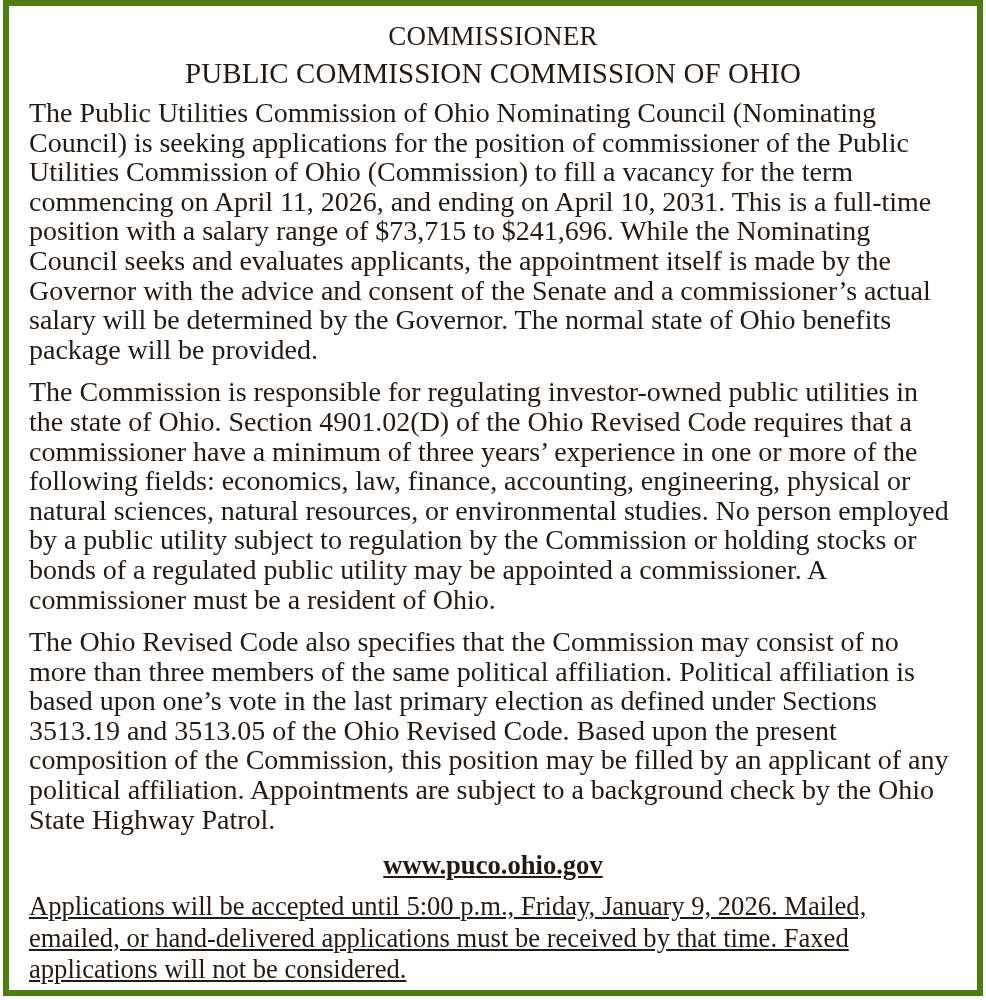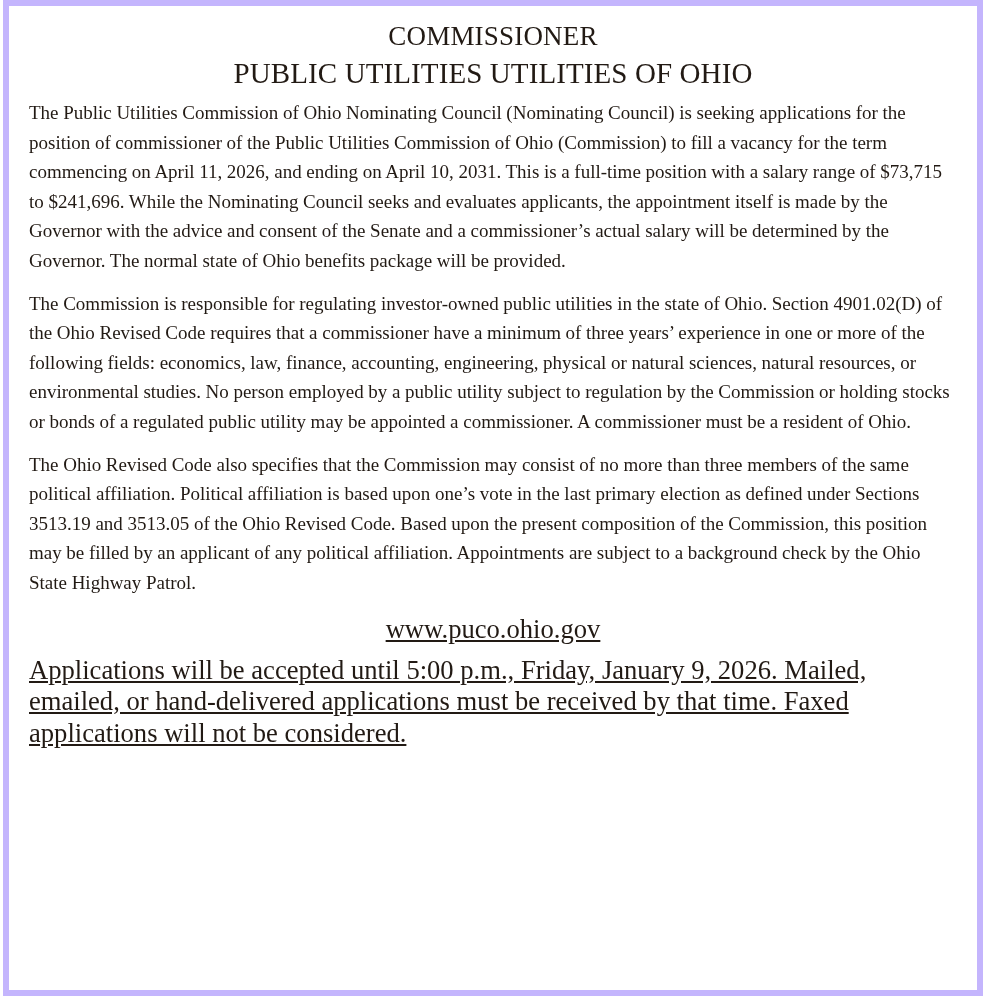--- a/index.html
+++ b/index.html
@@ -16,21 +16,21 @@
     overflow: hidden;
   }
 
   .notice-frame {
     box-sizing: border-box;
     position: absolute;
     left: 3px;
     top: 0px;
     width: 980px;
     height: 996px;
-    border: 6px solid #c4b5fd;
+    border: 6px solid #4d7c0f;
     background: #ffffff;
     padding: 12px 20px 10px 20px;
     box-sizing: border-box;
   }
 
   .heading-block {
     text-align: center;
   }
 
   .heading-primary {
@@ -49,36 +49,37 @@
     font-weight: 400;
     margin: 0 0 9px 0;
     white-space: nowrap;
   }
 
   .body-block {
     text-align: left;
   }
 
   .para {
-    font-size: 19px;
+    font-size: 28px;
     line-height: 29.6px;
     margin: 0 0 13px 0;
     text-align: left;
     word-spacing: -0.1px;
     hyphens: none;
   }
 
   .para.spaced-before {
   }
 
   .url-line {
     text-align: center;
     font-size: 26.6px;
     line-height: 30px;
     margin: 16px 0 11px 0;
+    font-weight: bold;
   }
   .url-line .url-text {
     text-decoration: underline;
     text-underline-offset: 2px;
   }
 
   .para-underlined {
     font-size: 26.6px;
     line-height: 31.5px;
     margin: 0;
@@ -87,21 +88,21 @@
     text-align: left;
   }
 </style>
 </head>
 <body>
 
 <div class="notice-frame">
 
   <div class="heading-block">
     <div class="heading-primary">COMMISSIONER</div>
-    <div class="heading-secondary">PUBLIC UTILITIES UTILITIES OF OHIO</div>
+    <div class="heading-secondary">PUBLIC COMMISSION COMMISSION OF OHIO</div>
   </div>
 
   <div class="body-block">
 
     <p class="para">The Public Utilities Commission of Ohio Nominating Council (Nominating Council) is seeking applications for the position of commissioner of the Public Utilities Commission of Ohio (Commission) to fill a vacancy for the term commencing on April 11, 2026, and ending on April 10, 2031.  This is a full-time position with a salary range of $73,715 to $241,696.  While the Nominating Council seeks and evaluates applicants, the appointment itself is made by the Governor with the advice and consent of the Senate and a commissioner’s actual salary will be determined by the Governor.  The normal state of Ohio benefits package will be provided.</p>
 
     <p class="para">The Commission is responsible for regulating investor-owned public utilities in the state of Ohio.  Section 4901.02(D) of the Ohio Revised Code requires that a commissioner have a minimum of three years’ experience in one or more of the following fields: economics, law, finance, accounting, engineering, physical or natural sciences, natural resources, or environmental studies.  No person employed by a public utility subject to regulation by the Commission or holding stocks or bonds of a regulated public utility may be appointed a commissioner.  A commissioner must be a resident of Ohio.</p>
 
     <p class="para spaced-before">The Ohio Revised Code also specifies that the Commission may consist of no more than three members of the same political affiliation.  Political affiliation is based upon one’s vote in the last primary election as defined under Sections 3513.19 and 3513.05 of the Ohio Revised Code.  Based upon the present composition of the Commission, this position may be filled by an applicant of any political affiliation.  Appointments are subject to a background check by the Ohio State Highway Patrol.</p>
 

